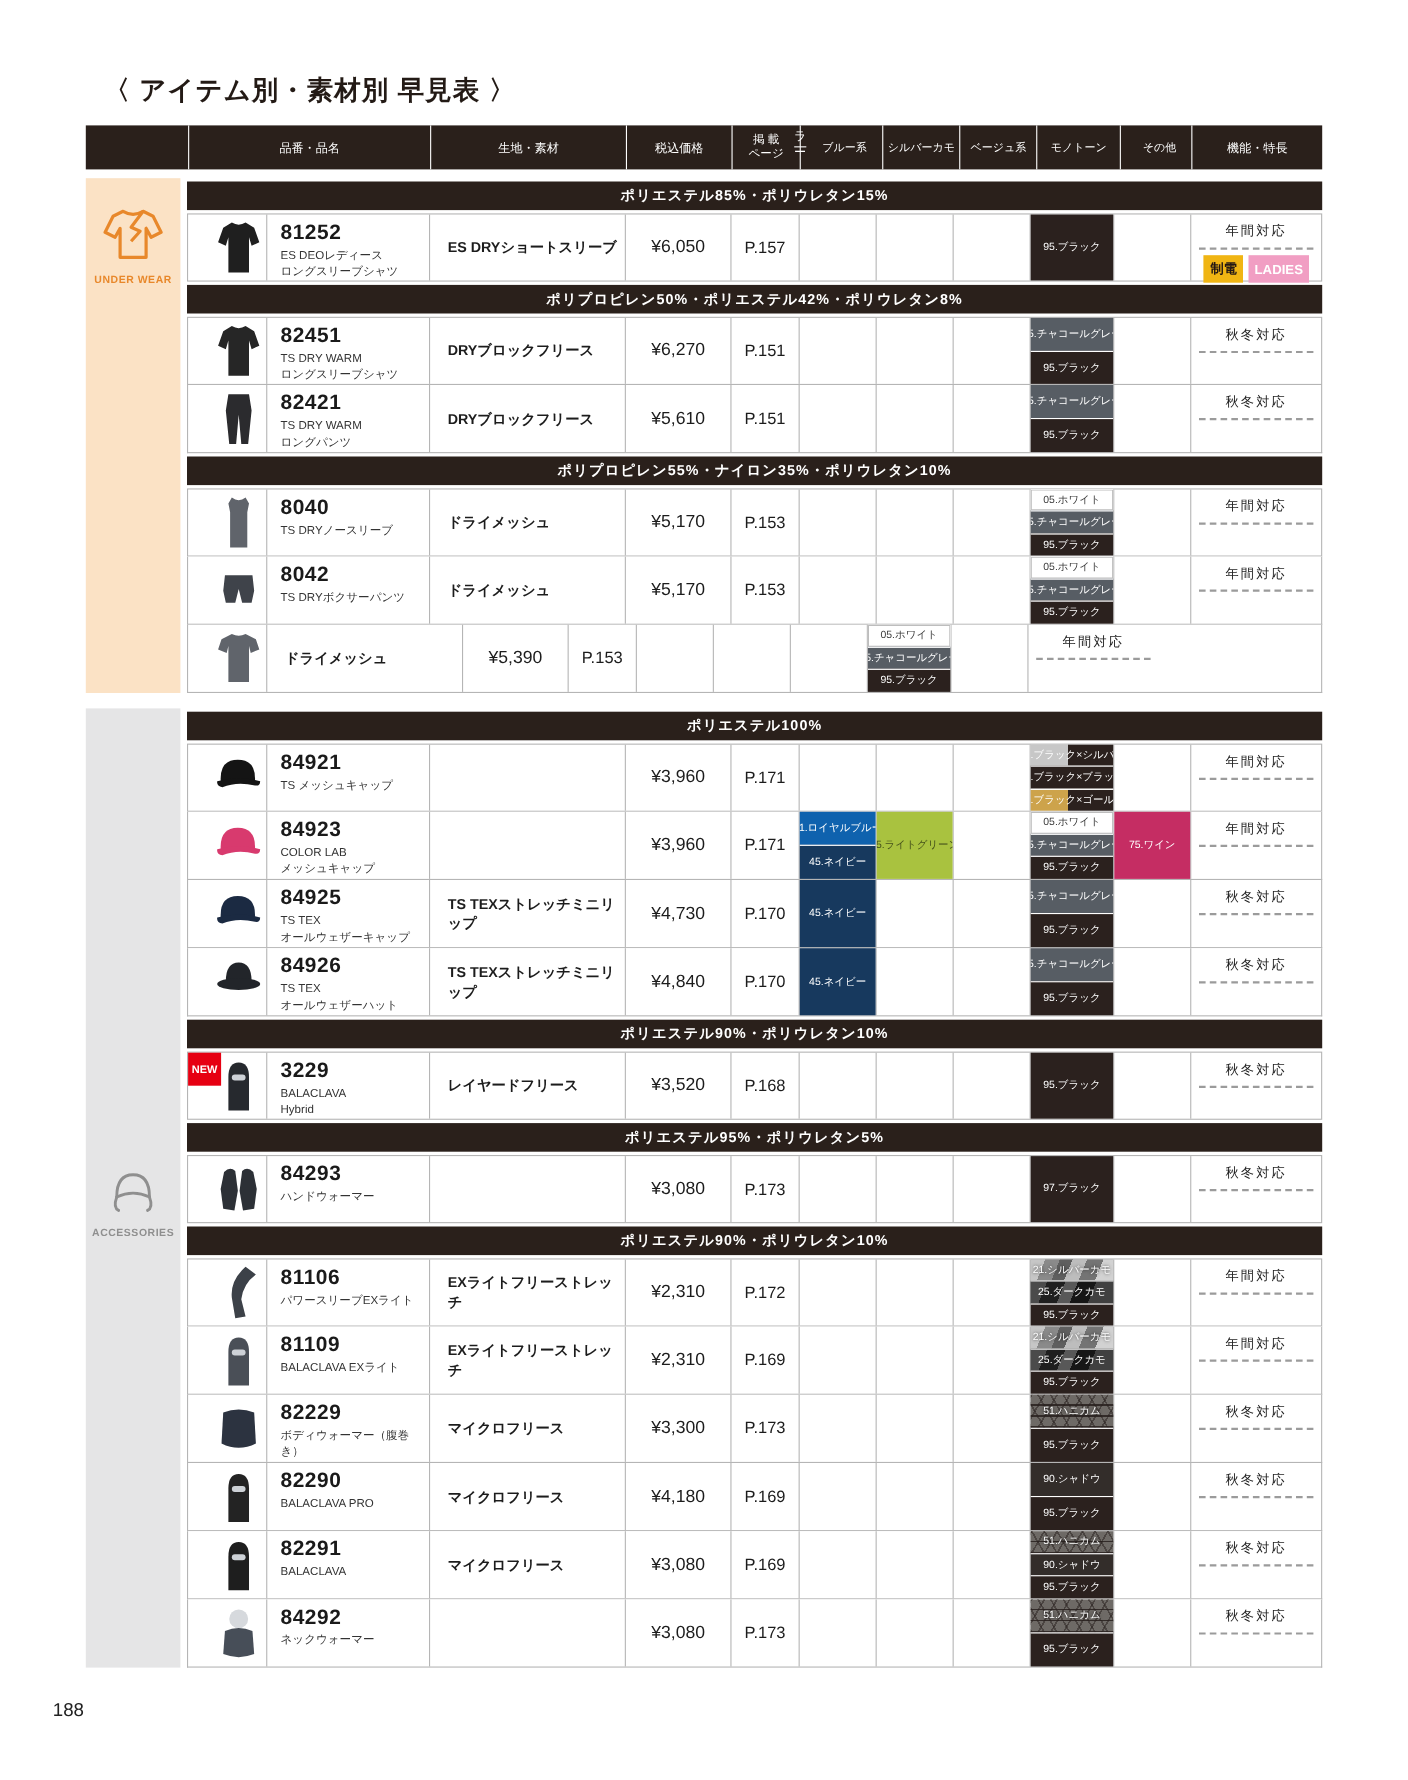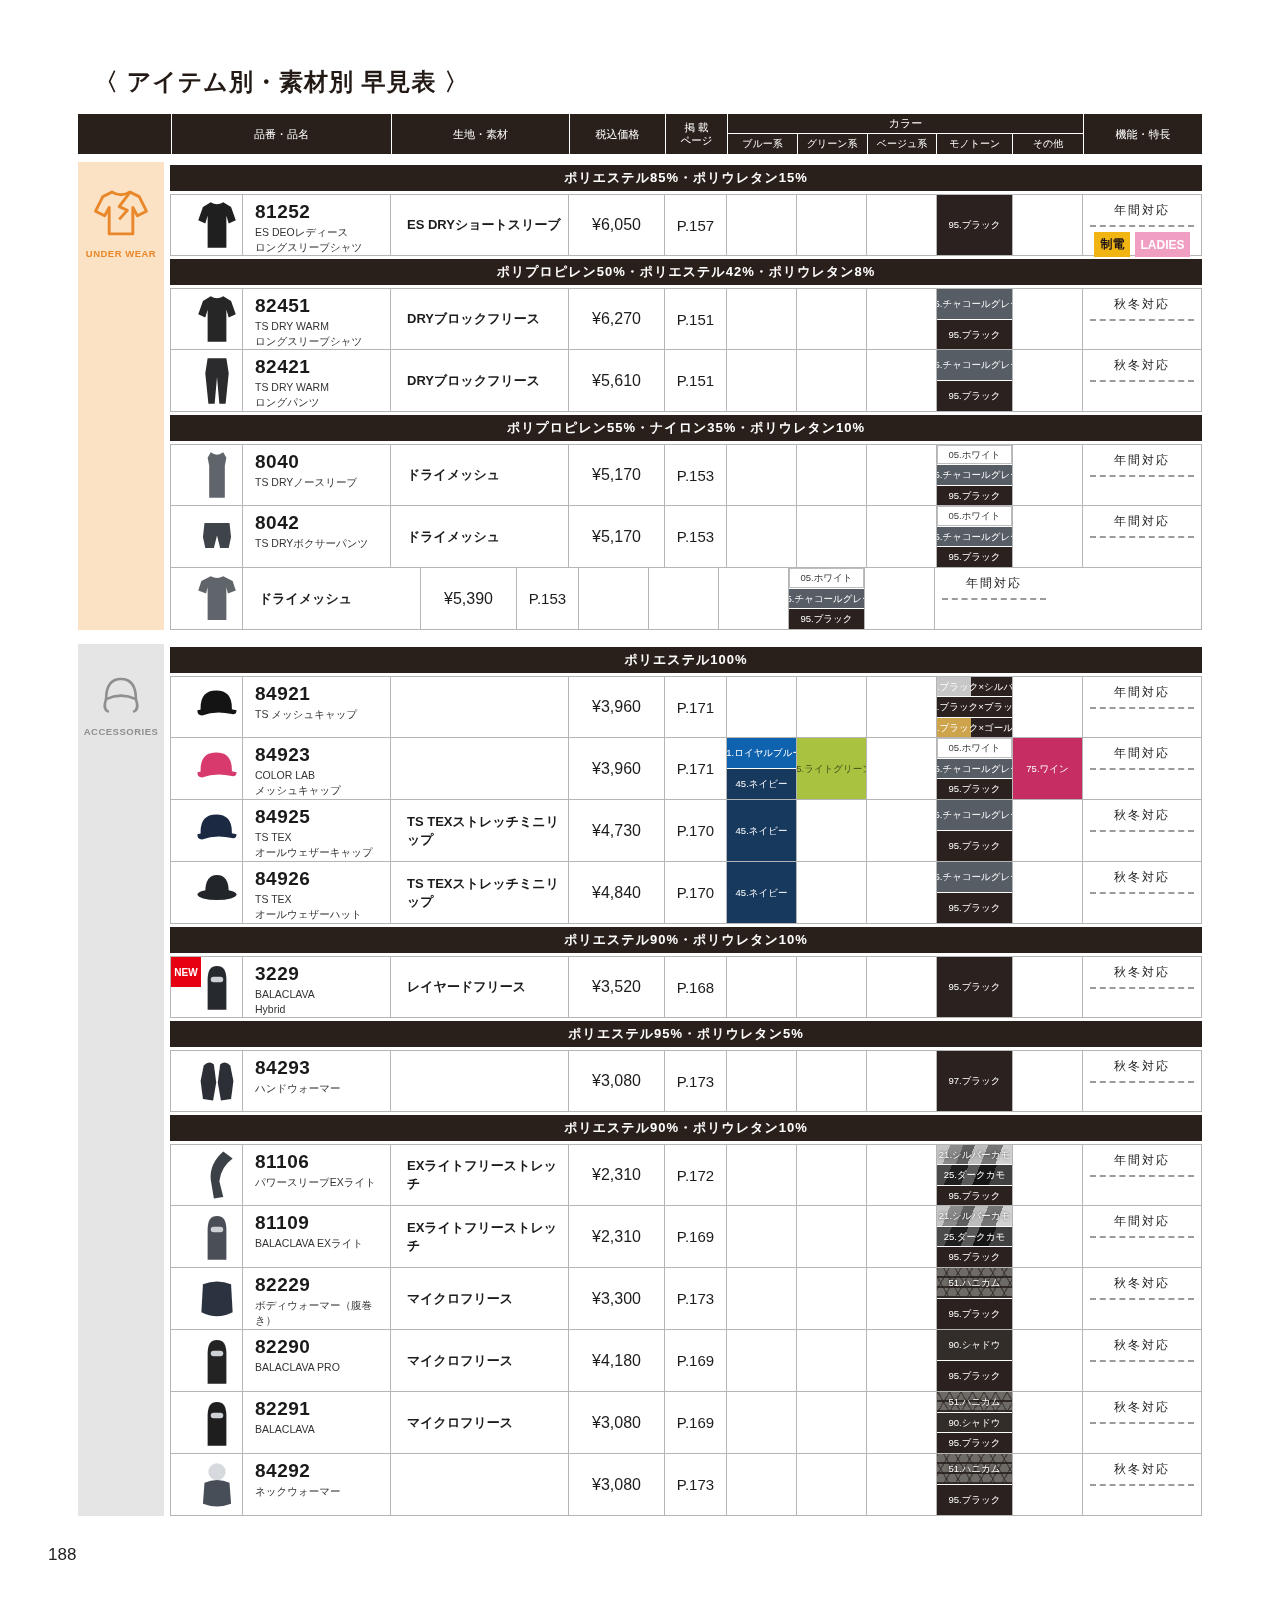--- a/index.html
+++ b/index.html
@@ -6,21 +6,21 @@
   body{font-family:"Liberation Sans","DejaVu Sans",sans-serif;color:#1c1c1c;}
   .page{position:relative;width:1280px;height:1618px;background:#fff;box-sizing:border-box;padding:66px 0 0 78px;}
   .title{margin:0 0 16px 16px;font-size:24px;font-weight:bold;color:#231a15;letter-spacing:1px;}
   .table{width:1124px;}
   
   .thead{display:flex;background:#2a201b;color:#fff;height:40px;}
   .th{box-sizing:border-box;border-right:1px solid #fff;display:flex;align-items:center;justify-content:center;font-size:11px;}
   .th:last-child{border-right:none;}
   .th-side{width:94px;} .th-item{width:220px;} .th-fab{width:178px;} .th-price{width:96px;}
   .th-page{width:62px;flex-direction:column;line-height:1.25;font-size:10.5px;}
-  .th-colors{width:356px;flex-direction:column;padding:0;align-items:stretch;}
+  .th-colors{width:356px;flex-direction:row;padding:0;align-items:stretch;}
   .cg-top{height:19px;border-bottom:1px solid #fff;display:flex;align-items:center;justify-content:center;font-size:11px;}
   .cg-bottom{flex:1;display:flex;}
   .cg-cell{box-sizing:border-box;border-right:1px solid #fff;display:flex;align-items:center;justify-content:center;font-size:10px;}
   .cg-cell:last-child{border-right:none;}
   .th-feat{width:118px;}
   
   #table-body{margin-top:8px;}
   .panel{display:flex;align-items:stretch;}
   .panel-gap{height:14px;}
   .side{width:88px;margin-right:6px;box-sizing:border-box;display:flex;flex-direction:column;align-items:center;padding-top:26px;}
@@ -66,21 +66,21 @@
       <div class="th th-fab">生地・素材</div>
       <div class="th th-price">税込価格</div>
       <div class="th th-page">
         <span>掲 載</span>
         <span>ページ</span>
       </div>
       <div class="th th-colors">
         <div class="cg-top">カラー</div>
         <div class="cg-bottom">
           <div class="cg-cell" style="width:70px">ブルー系</div>
-          <div class="cg-cell" style="width:70px">グリーン系</div>
+          <div class="cg-cell" style="width:70px">シルバーカモ</div>
           <div class="cg-cell" style="width:70px">ベージュ系</div>
           <div class="cg-cell" style="width:76px">モノトーン</div>
           <div class="cg-cell" style="width:70px">その他</div>
         </div>
       </div>
       <div class="th th-feat">機能・特長</div>
     </div>
     <div id="table-body">
         <div class="panel">
           <div class="side" style="background: rgb(251, 226, 197);">
@@ -249,21 +249,21 @@
               <div class="cell c-color c-other"></div>
               <div class="cell c-feat">
                 <div class="season">年間対応</div>
                 <div class="dash"></div>
               </div>
             </div>
           </div>
         </div>
         <div class="panel-gap"></div>
         <div class="panel">
-          <div class="side" style="background: rgb(229, 229, 230);">
+          <div class="side" style="background: rgb(229, 229, 230); justify-content: center;">
             <div><svg width="56" height="46" viewBox="0 0 64 52" fill="none" stroke="#8f8f8f" stroke-width="3" stroke-linecap="round">
                 <path d="M15 33 Q15 10 32 10 Q49 10 49 33"></path>
                 <path d="M15 33 Q32 25 49 33"></path>
                 <path d="M15 33 Q11 44 17 47"></path>
                 <path d="M49 33 Q53 44 47 47"></path>
               </svg></div>
             <div class="side-label" style="color: rgb(143, 143, 143);">ACCESSORIES</div>
           </div>
           <div class="panel-content">
             <div class="material-bar">ポリエステル100%</div>

